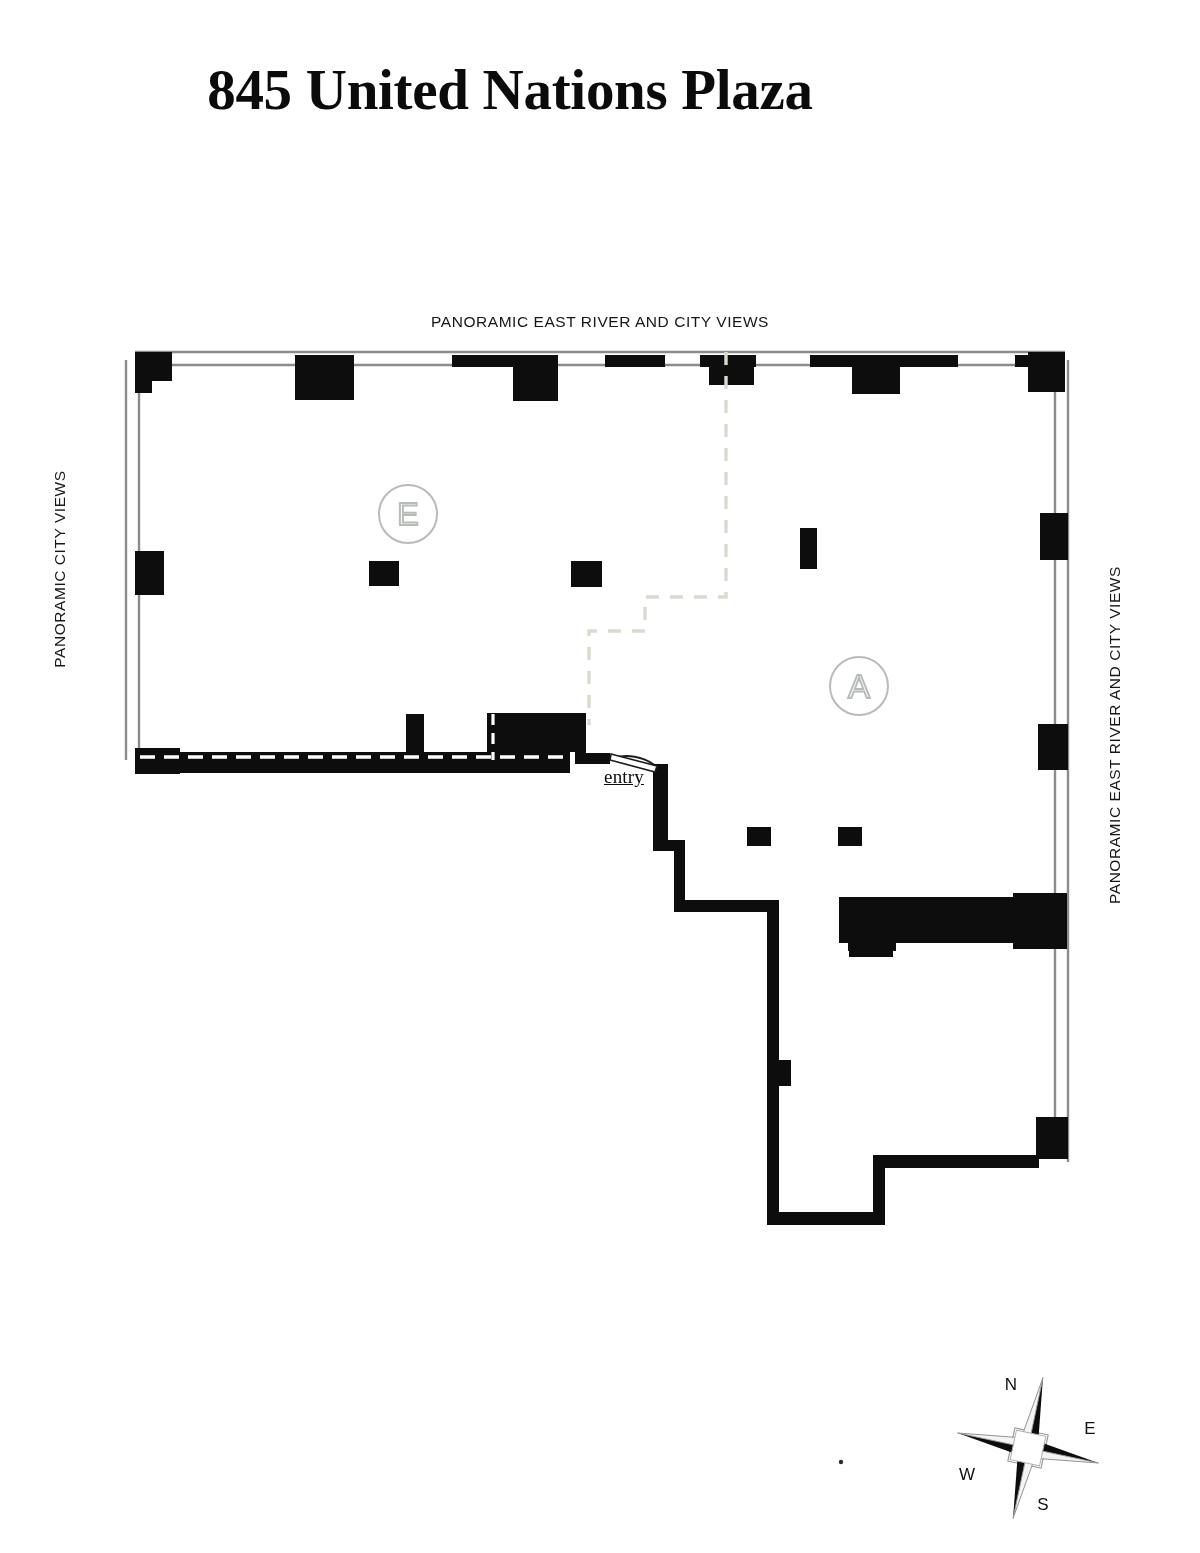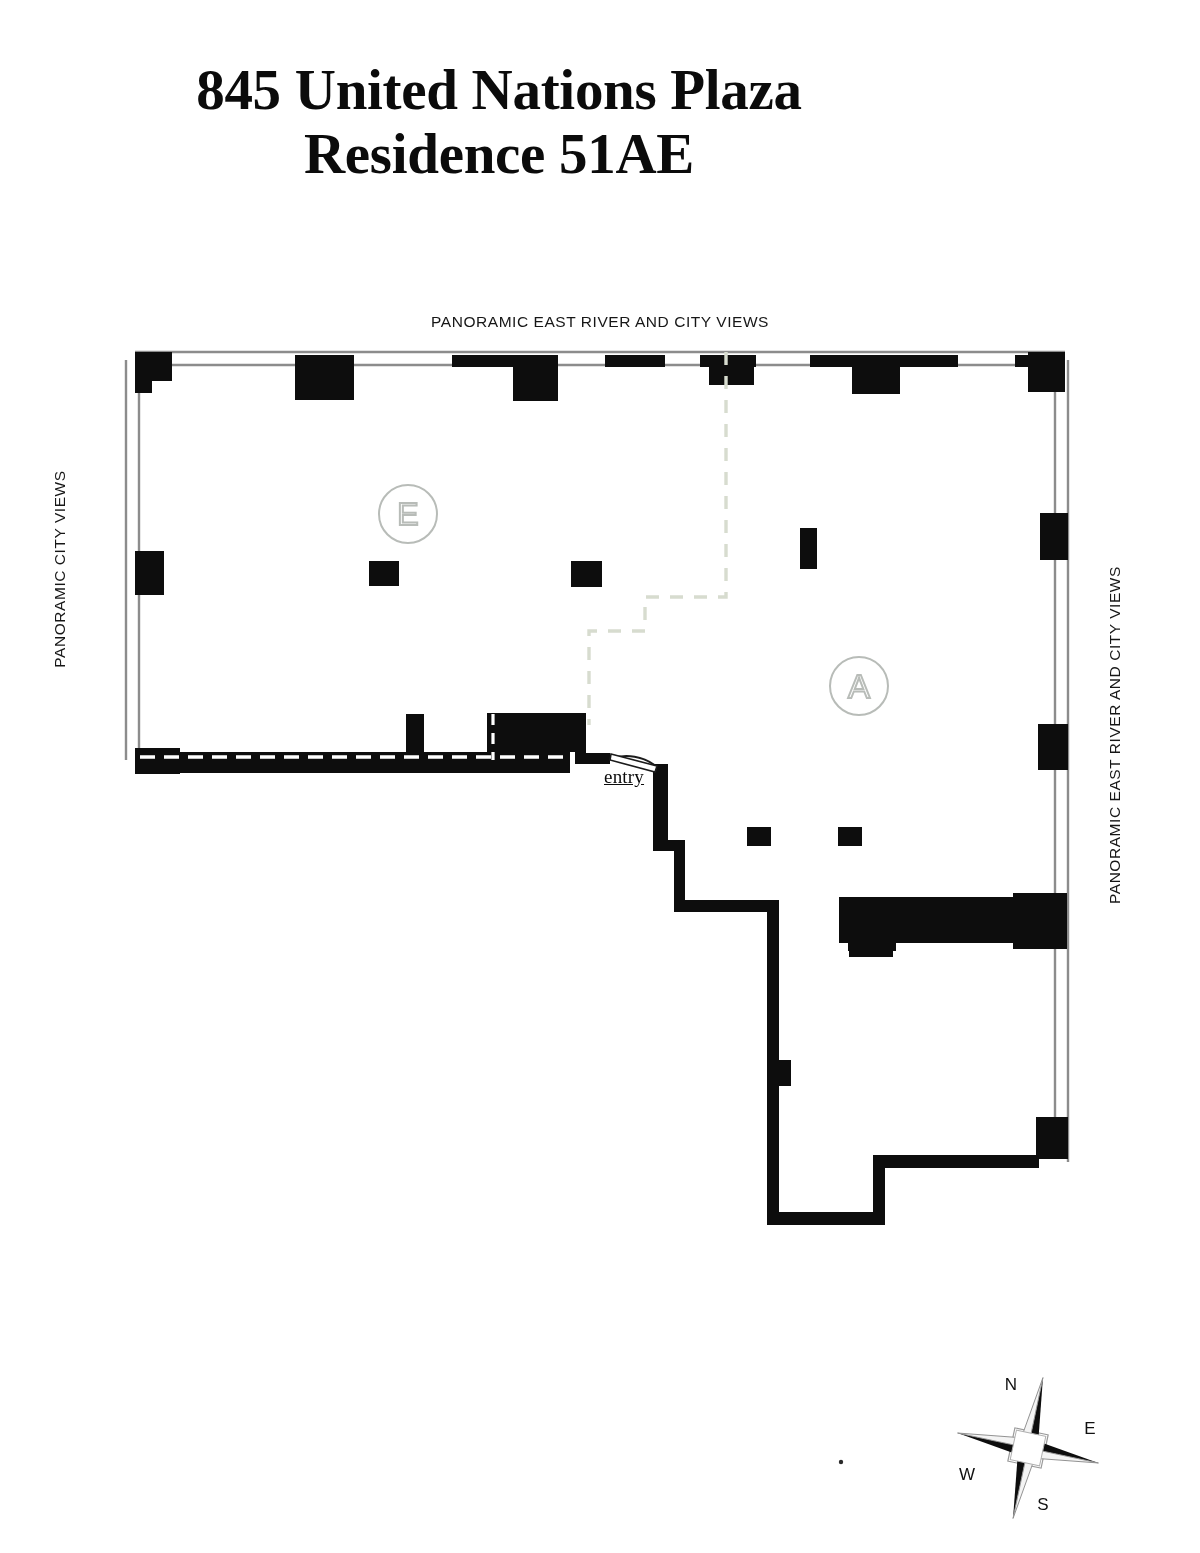--- a/index.html
+++ b/index.html
@@ -12,21 +12,21 @@
     height: 1553px;
     position: relative;
     overflow: hidden;
     font-family: "Liberation Sans", sans-serif;
     color: #111111;
   }
 
   
   .header {
     position: absolute;
-    left: 5px;
+    left: 16px;
     top: 0;
     width: 988px;
     text-align: center;
   }
   .title {
     font-family: "Liberation Serif", serif;
     font-weight: bold;
     font-size: 57px;
     line-height: 1.12;
     letter-spacing: -0.3px;
@@ -101,21 +101,20 @@
     font-size: 17px;
     fill: #111111;
   }
 </style>
 </head>
 <body>
 
 <div class="header">
   <h1 class="title">
     <span>845 United Nations Plaza</span>
-    <span class="line2">Residence 51AE</span>
   </h1>
 </div>
 
 <div class="plan-stage">
 
   <div class="view-label view-top">PANORAMIC EAST RIVER AND CITY VIEWS</div>
   <div class="view-label view-left">PANORAMIC CITY VIEWS</div>
   <div class="view-label view-right">PANORAMIC EAST RIVER AND CITY VIEWS</div>
 
   <svg class="svg-plan" width="1200" height="1553" viewBox="0 0 1200 1553">

